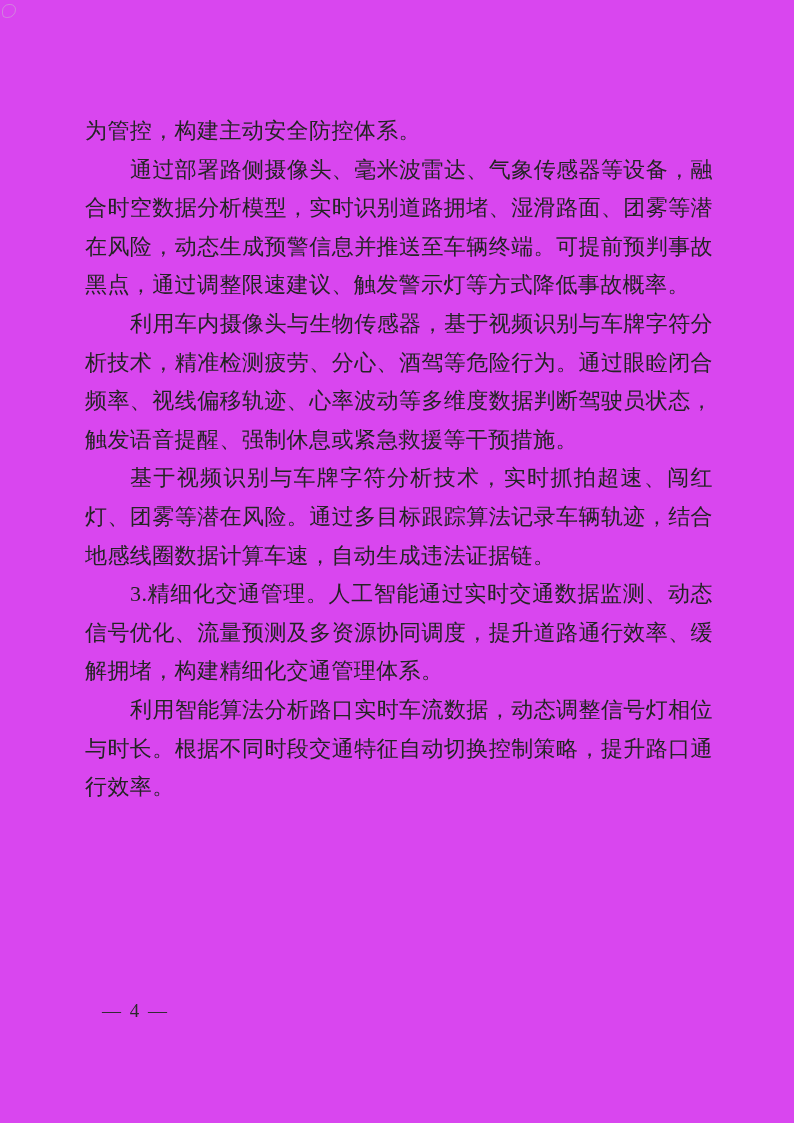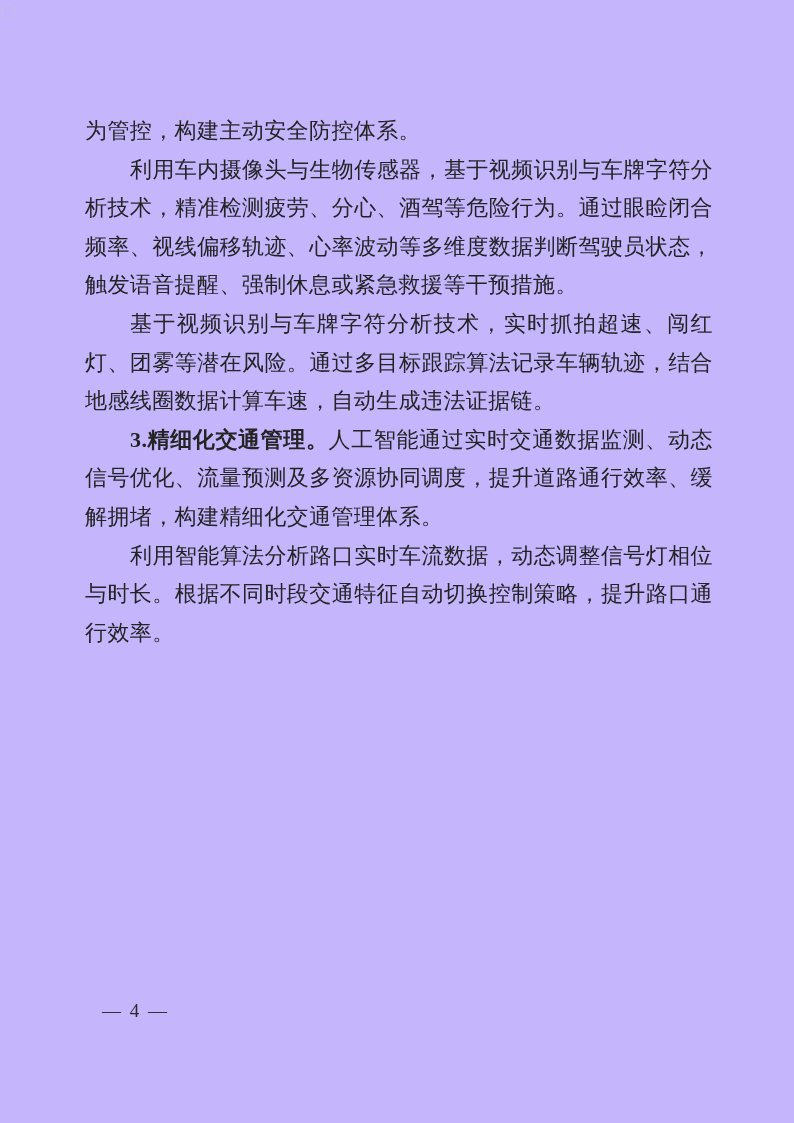--- a/index.html
+++ b/index.html
@@ -4,21 +4,21 @@
 <style>
   html, body {
     margin: 0;
     padding: 0;
     background: #ffffff;
   }
   .page {
     position: relative;
     width: 794px;
     height: 1123px;
-    background: #c4b5fd;
+    background: #d946ef;
     overflow: hidden;
     font-family: "Liberation Serif", serif;
   }
   .scan-artifact {
     position: absolute;
     left: 2px;
     top: 4px;
     width: 12px;
     height: 12px;
     border: 1px solid #c9c9c9;
@@ -38,21 +38,21 @@
     letter-spacing: 0.4px;
     color: #242424;
     text-align: justify;
     text-justify: inter-ideograph;
     text-indent: 45px;
   }
   .para.no-indent {
     text-indent: 0;
   }
   .lead-bold {
-    font-weight: bold;
+    font-weight: normal;
   }
   .footer {
     position: absolute;
     left: 102px;
     top: 998px;
     font-size: 19px;
     line-height: 26px;
     color: #2a2a2a;
     letter-spacing: 2px;
   }
@@ -61,20 +61,21 @@
 <body>
 
 <div class="page">
 
   <div class="scan-artifact"></div>
 
   <div class="content">
 
     <p class="para no-indent">为管控，构建主动安全防控体系。</p>
 
+    <p class="para">通过部署路侧摄像头、毫米波雷达、气象传感器等设备，融合时空数据分析模型，实时识别道路拥堵、湿滑路面、团雾等潜在风险，动态生成预警信息并推送至车辆终端。可提前预判事故黑点，通过调整限速建议、触发警示灯等方式降低事故概率。</p>
 
     <p class="para">利用车内摄像头与生物传感器，基于视频识别与车牌字符分析技术，精准检测疲劳、分心、酒驾等危险行为。通过眼睑闭合频率、视线偏移轨迹、心率波动等多维度数据判断驾驶员状态，触发语音提醒、强制休息或紧急救援等干预措施。</p>
 
     <p class="para">基于视频识别与车牌字符分析技术，实时抓拍超速、闯红灯、团雾等潜在风险。通过多目标跟踪算法记录车辆轨迹，结合地感线圈数据计算车速，自动生成违法证据链。</p>
 
     <p class="para"><span class="lead-bold">3.精细化交通管理。</span><span>人工智能通过实时交通数据监测、动态信号优化、流量预测及多资源协同调度，提升道路通行效率、缓解拥堵，构建精细化交通管理体系。</span></p>
 
 
     <p class="para">利用智能算法分析路口实时车流数据，动态调整信号灯相位与时长。根据不同时段交通特征自动切换控制策略，提升路口通行效率。</p>
 

